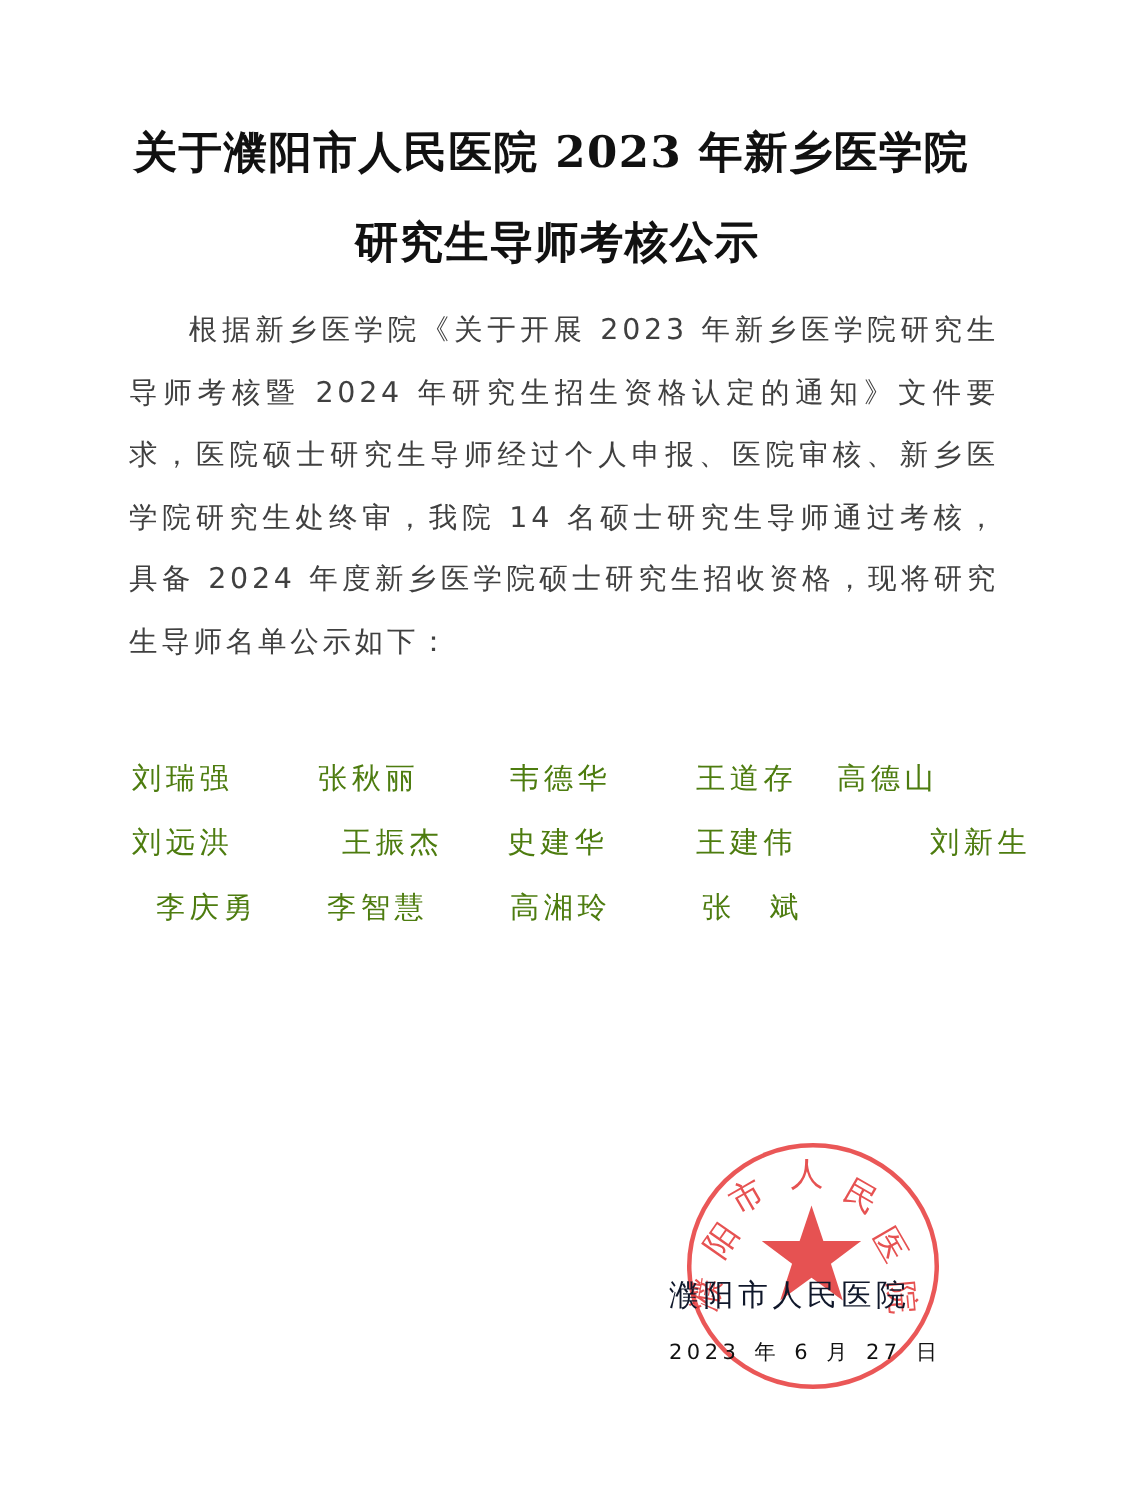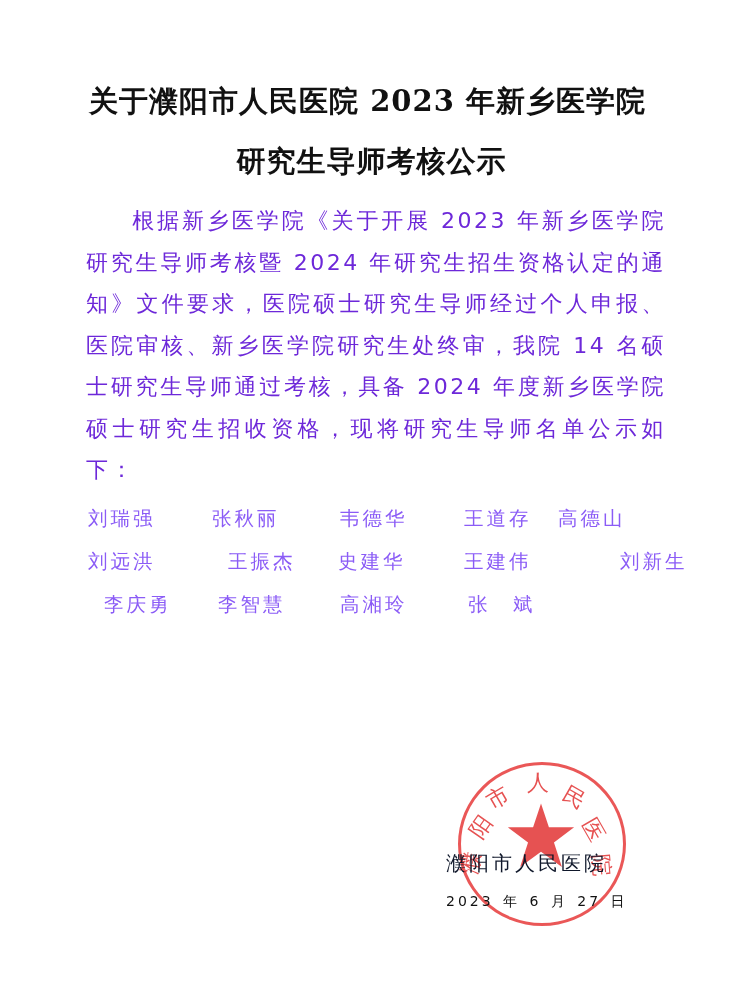--- a/index.html
+++ b/index.html
@@ -10,28 +10,28 @@
   .title {
     position: absolute; left: 0; width: 751px; text-align: center;
     font-family: "DejaVu Serif", "Liberation Serif", serif;
     font-weight: bold; font-size: 29px; letter-spacing: 1px; color: #111;
   }
   .title.t1 { top: 82px; left: -8px; }
   .title.t2 { top: 142px; left: -4px; }
   .body-text {
     position: absolute; left: 86px; width: 580px; top: 200px;
     font-family: "DejaVu Sans", "Liberation Sans", sans-serif;
-    font-size: 22px; line-height: 41.5px; letter-spacing: 2.5px; color: #6d28d9;
+    font-size: 19px; line-height: 41.5px; letter-spacing: 2.5px; color: #404040;
     text-align: justify;
   }
   .body-text p { margin: 0; text-indent: 2.1em; }
   .names {
     position: absolute; left: 88px; top: 505px; width: 580px;
     font-family: "DejaVu Sans", "Liberation Sans", sans-serif;
-    font-size: 19.5px; letter-spacing: 3px; color: #8b5cf6;
+    font-size: 19.5px; letter-spacing: 3px; color: #4d7c0f;
   }
   .name-row { position: relative; height: 43px; }
   .name { position: absolute; top: 0; white-space: nowrap; }
   .stamp {
     position: absolute; left: 458px; top: 762px; width: 162px; height: 158px;
     border: 3px solid #e63a3a; border-radius: 50%; opacity: 0.85;
   }
   .stamp-char {
     position: absolute; color: #e23434; font-size: 22px;
     font-family: "DejaVu Sans", "Liberation Sans", sans-serif; opacity: 0.85;

